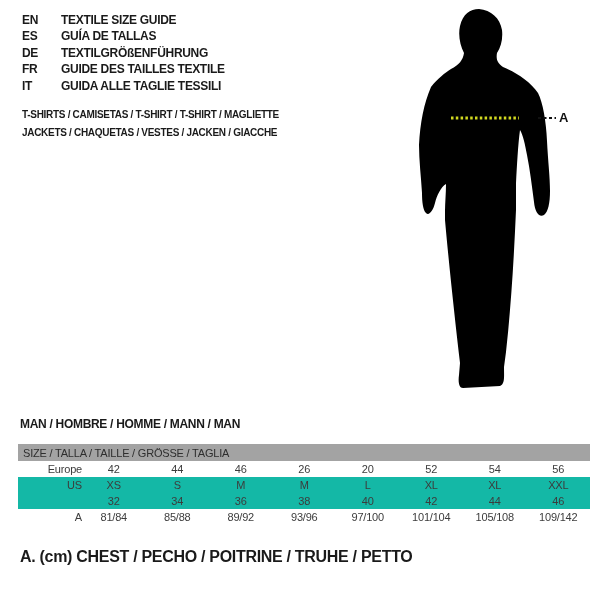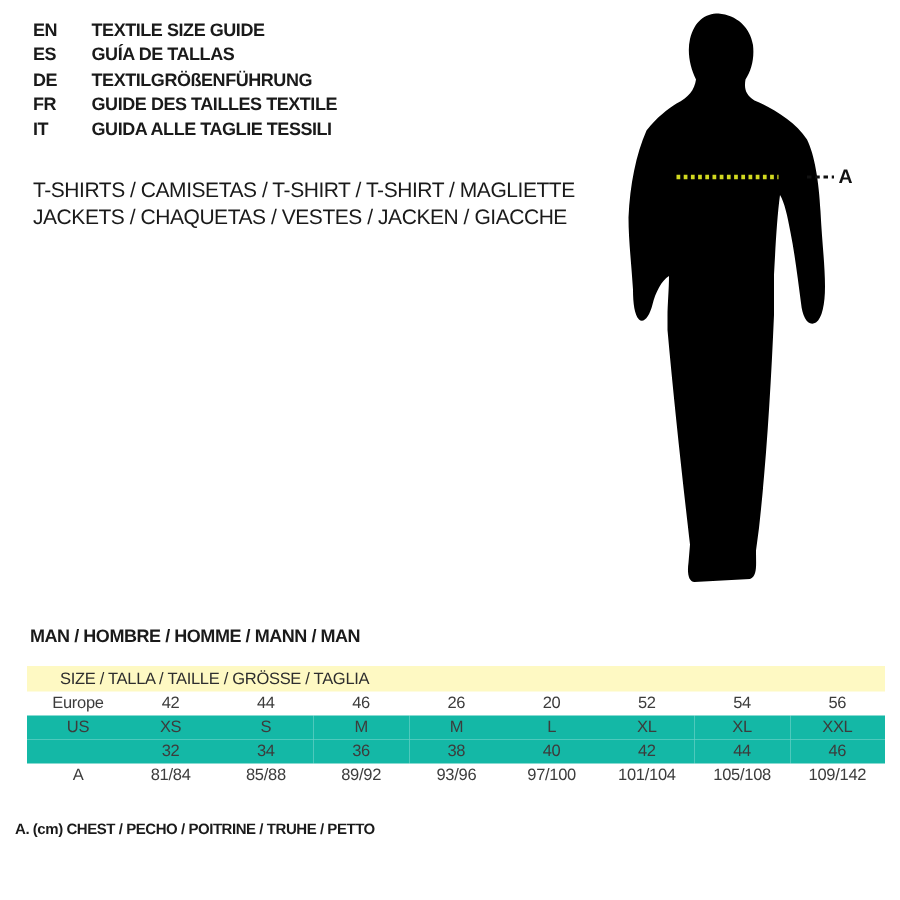--- a/index.html
+++ b/index.html
@@ -24,24 +24,24 @@
     font-size: 12px;
     line-height: 16.4px;
     letter-spacing: -0.3px;
     white-space: nowrap;
   }
   .lang-row .code { display: inline-block; width: 36px; }
 
   
   .garments {
     position: absolute;
-    top: 118px;
+    top: 106px;
     left: 22px;
-    font-weight: normal;
-    font-size: 14px;
+    font-weight: bold;
+    font-size: 10px;
     line-height: 17.5px;
     letter-spacing: -0.3px;
     white-space: nowrap;
   }
 
   
   .figure {
     position: absolute;
     left: 393px;
     top: 5px;
@@ -81,40 +81,40 @@
   table.size-table td {
     font-size: 11px;
     height: 16px;
     padding: 0;
     text-align: center;
     color: #3c3c3c;
     letter-spacing: -0.2px;
     white-space: nowrap;
   }
   table.size-table tr.thead td {
-    background: #fef9c3;
+    background: #a3a3a3;
     height: 17px;
     text-align: left;
-    padding-left: 22px;
+    padding-left: 5px;
     color: #2e2e2e;
     margin-left: 40px;
   }
   table.size-table td.lbl {
-    text-align: center;
+    text-align: right;
     padding-left: 4px;
   }
   table.size-table tr.band td { background: #14b8a6; }
 
   
   .footnote {
     position: absolute;
     top: 548px;
-    left: 10px;
-    font-weight: bold;
-    font-size: 10px;
+    left: 20px;
+    font-weight: bold;
+    font-size: 16px;
     letter-spacing: -0.3px;
     white-space: nowrap;
   }
 </style>
 </head>
 <body>
 
 <div class="canvas">
 
   <div class="langs">

